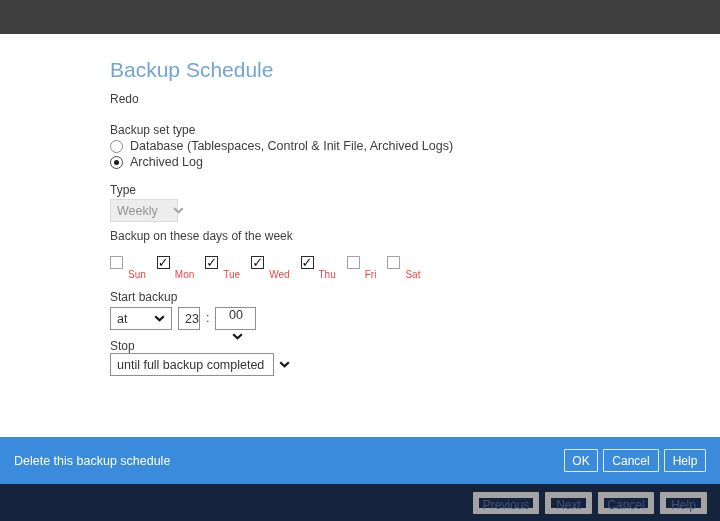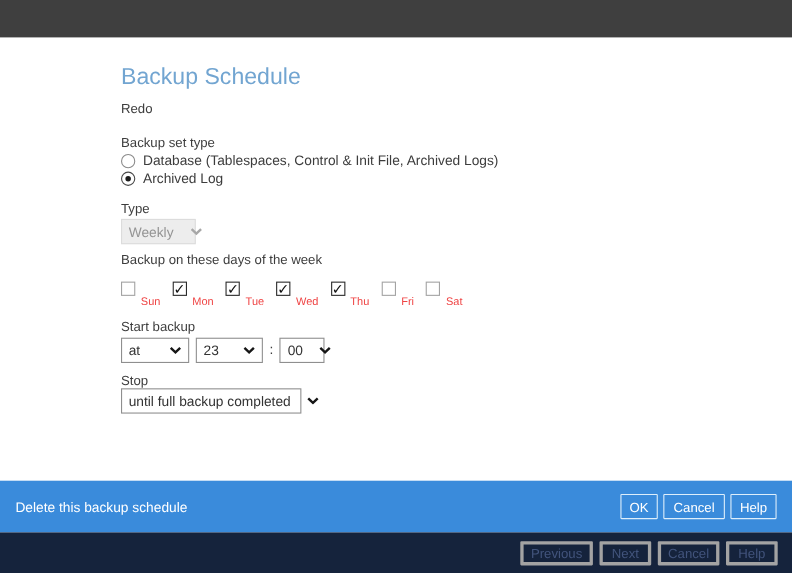--- a/index.html
+++ b/index.html
@@ -32,22 +32,22 @@
     width:5px; height:5px; border-radius:50%; background:#1c1c1c; }
   .radio-label { font-size:12.5px; color:#3d3d3d; }
 
   .select { display:inline-flex; align-items:center; justify-content:space-between;
     height:23px; margin-top:2px; border:1px solid #8f8f8f; background:#fff;
     font-size:12.5px; color:#333; padding:0 6px; cursor:default;gap:11px; }
   .select .sel-text { white-space:nowrap; }
   .select.disabled { background:#ededed; border-color:#dcdcdc; color:#949494; }
   .sel-type { width:68px; }
   .sel-mode { width:62px; }
-  .sel-hour { width:61px; }
-  .sel-min  { width:41px; }
+  .sel-hour { width:22px; }
+  .sel-min  { width:41px;flex-direction:column; }
   .sel-stop { width:164px; margin-top:0; }
 
   .checkbox-row { display:flex; align-items:center; margin-top:2px; gap:11px; }
   .check-item { display:flex; align-items:center; gap:5px; cursor:default; }
   .checkbox { width:13px; height:13px; border:1px solid #a3a3a3; background:#fff;
     position:relative; flex:0 0 auto; }
   .checkbox.checked { border-color:#2b2b2b; }
   .checkbox.checked::after { content:"\2713"; position:absolute; left:0; top:-2px;
     font-size:13px; font-weight:bold; color:#111; }
   .check-label { font-size:10px; color:#ef4444;margin-top:24px; }
@@ -59,21 +59,21 @@
     background:#3a8bdb; display:flex; align-items:center; }
   .delete-link { margin-left:14px; color:#fff; font-size:12.5px; cursor:pointer; }
   .action-buttons { margin-left:auto; margin-right:14px; display:flex; gap:5px; }
   .action-btn { height:23px; background:transparent; border:1px solid #ddeefb;
     color:#fff; font-size:12px; font-family:inherit; border-radius:1px; cursor:pointer; }
   .btn-ok { width:34px; } .btn-cancel { width:56px; } .btn-help { width:42px; }
 
   .wizard-bar { position:absolute; top:484px; left:0; width:720px; height:37px;
     background:#15233c; display:flex; align-items:center; justify-content:flex-end;
     gap:6px; padding-right:13px; }
-  .wiz-btn { height:22px; background:transparent; border:3px solid #a3a3a3;
+  .wiz-btn { height:22px; background:transparent; border:6px solid #a3a3a3;
     color:#42547c; font-size:12px; font-family:inherit; border-radius:1px; }
   .wiz-prev { width:66px; } .wiz-next { width:47px; }
   .wiz-cancel { width:56px; } .wiz-help { width:47px; }
 
   .chev { flex:0 0 auto; margin-left:4px; }
 </style>
 </head>
 <body>
 
 <div class="screen">

